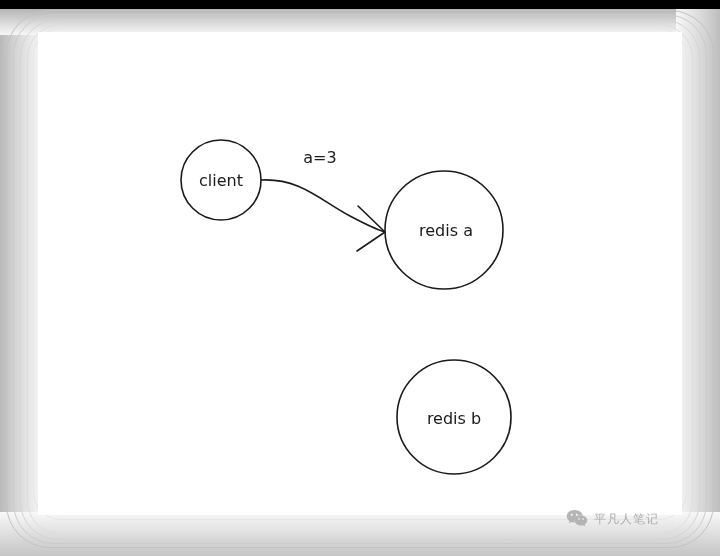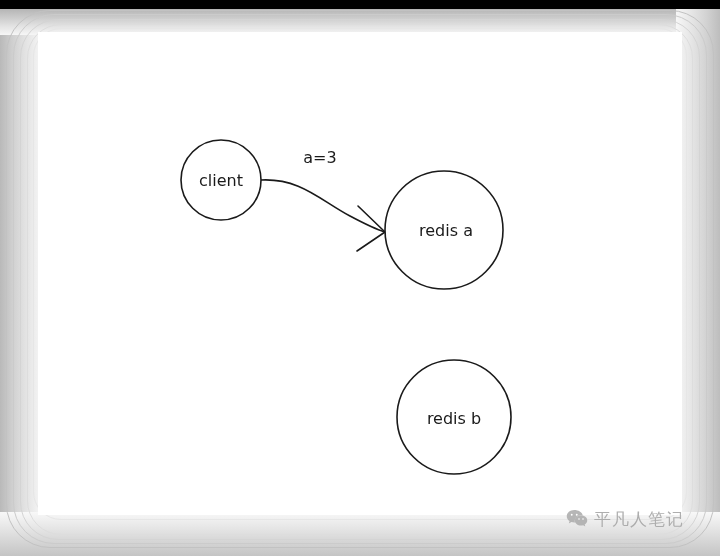--- a/index.html
+++ b/index.html
@@ -58,21 +58,21 @@
     gap: 6px;
     opacity: 0.92;
   }
   .wm-icon {
     width: 22px;
     height: 20px;
     flex: 0 0 auto;
   }
   .wm-text {
     font-family: "DejaVu Sans", "Liberation Sans", sans-serif;
-    font-size: 17px;
+    font-size: 12px;
     line-height: 20px;
     color: #a8a8a8;
     letter-spacing: 1px;
     white-space: nowrap;
   }
 </style>
 </head>
 <body>
 
 <div id="screenshot">

